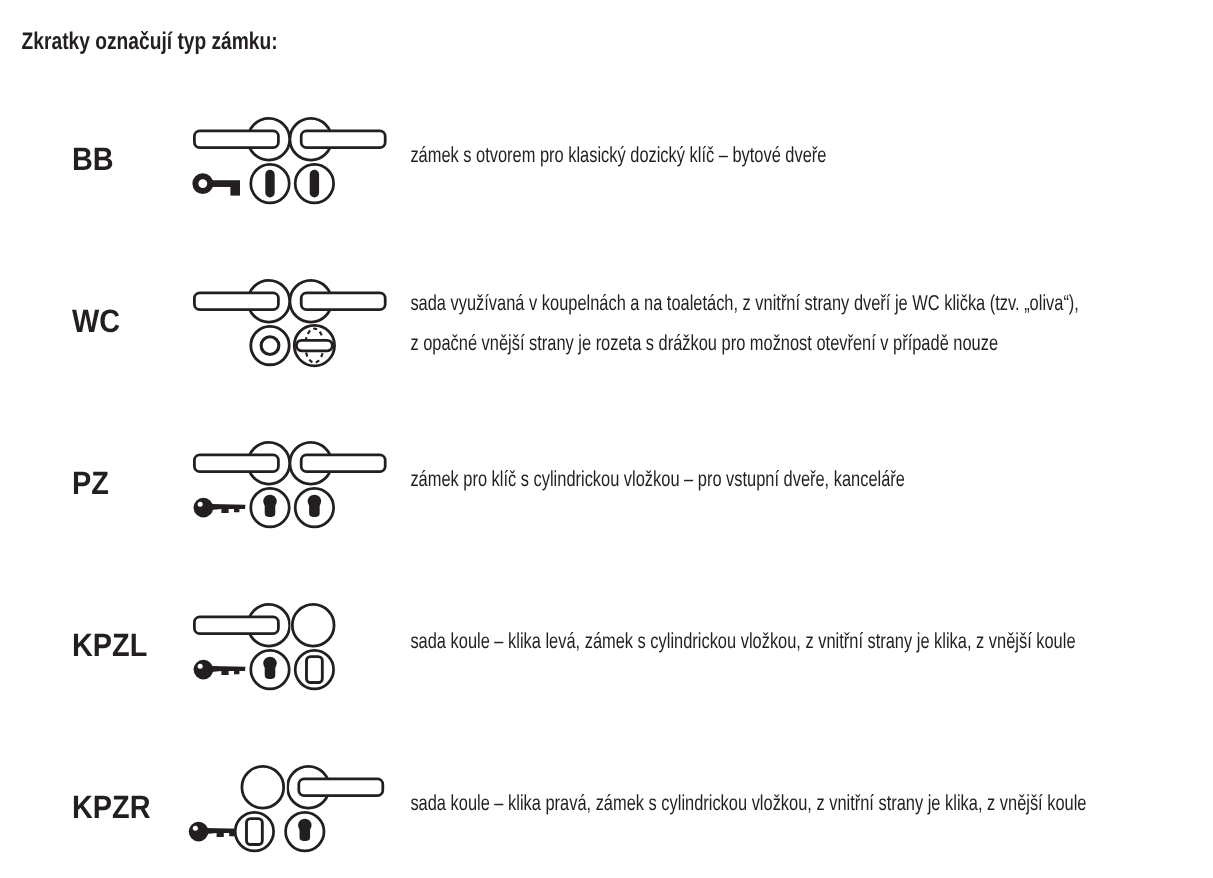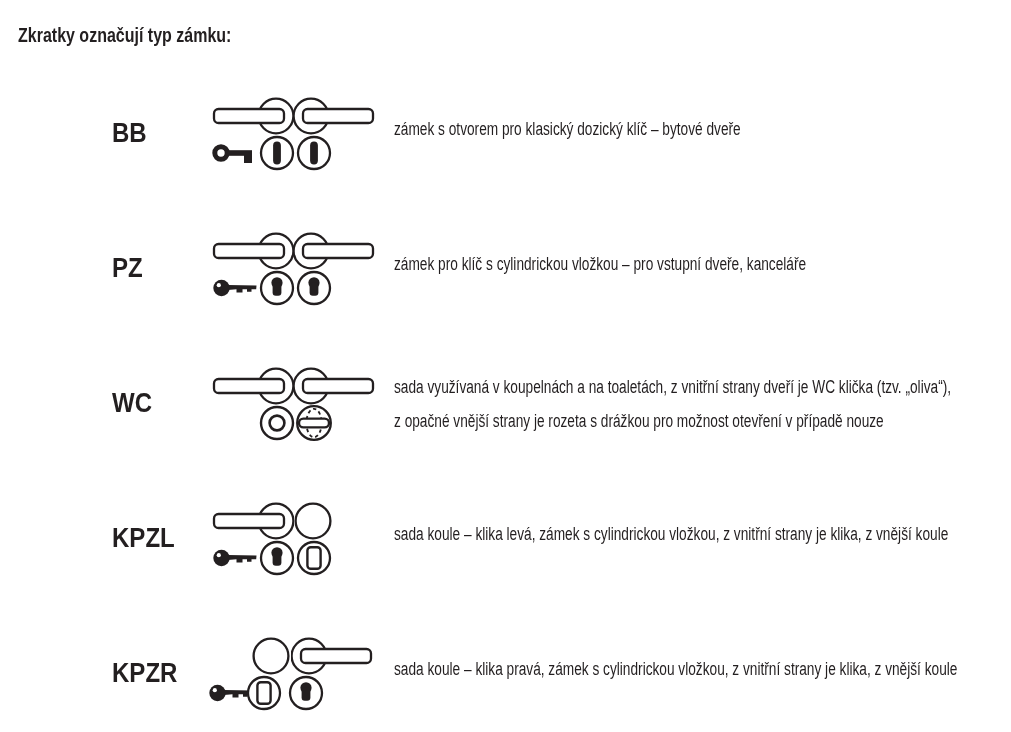--- a/index.html
+++ b/index.html
@@ -14,21 +14,21 @@
   .title {
     position:absolute; left:18px; top:24px;
     font-size:20px; font-weight:bold;
     letter-spacing:0;
     transform:scaleX(0.80); transform-origin:left top;
     white-space:nowrap;
     margin:0;
   }
   .rows { position:absolute; top:66px; left:0; width:1011px; }
   .row {
-    height:135px; margin-left:112px;
+    height:135px; margin-left:60px;
     display:grid; grid-template-columns:94px 188px 1fr;
     align-items:center;
   }
   .code {
     font-size:27px; font-weight:bold;
     transform:scaleX(0.89); transform-origin:left center;
     white-space:nowrap;
   }
   .iconblock { position:relative; width:188px; height:75px; }
   .icon { position:absolute; line-height:0; display:block; }
@@ -66,20 +66,44 @@
             <circle cx="20" cy="20" r="16" fill="#fff" stroke="#231f20" stroke-width="2.3"></circle>
             <rect x="16.1" y="8.5" width="7.8" height="23" rx="3.9" fill="#231f20"></rect>
           </svg></span>
         <span class="icon" style="left: 88px; top: 37px;"><svg width="40" height="40" viewBox="0 0 40 40">
             <circle cx="20" cy="20" r="16" fill="#fff" stroke="#231f20" stroke-width="2.3"></circle>
             <rect x="16.1" y="8.5" width="7.8" height="23" rx="3.9" fill="#231f20"></rect>
           </svg></span>
       </div>
       <div class="desc">zámek s otvorem pro klasický dozický klíč – bytové dveře</div>
     </div>
+    <div class="row two-line">
+      <div class="code">WC</div>
+      <div class="iconblock">
+        <span class="icon" style="left: 2px; top: 0px;"><svg width="86" height="40" viewBox="0 0 86 40">
+            <circle cx="68" cy="20" r="17.4" fill="#fff" stroke="#231f20" stroke-width="2.3"></circle>
+            <rect x="6" y="13" width="70" height="14" rx="4.5" fill="#fff" stroke="#231f20" stroke-width="2.3"></rect>
+          </svg></span>
+        <span class="icon" style="left: 87px; top: 0px;"><svg width="86" height="40" viewBox="0 0 86 40">
+            <circle cx="18" cy="20" r="17.4" fill="#fff" stroke="#231f20" stroke-width="2.3"></circle>
+            <rect x="10" y="13" width="70" height="14" rx="4.5" fill="#fff" stroke="#231f20" stroke-width="2.3"></rect>
+          </svg></span>
+        <span class="icon" style="left: 51px; top: 37px;"><svg width="40" height="40" viewBox="0 0 40 40">
+            <circle cx="20" cy="20" r="16" fill="#fff" stroke="#231f20" stroke-width="2.4"></circle>
+            <circle cx="20" cy="20" r="7.4" fill="#fff" stroke="#231f20" stroke-width="2.6"></circle>
+          </svg></span>
+        <span class="icon" style="left: 88px; top: 37px;"><svg width="40" height="40" viewBox="0 0 40 40">
+            <circle cx="20" cy="20" r="16.8" fill="#fff" stroke="#231f20" stroke-width="2.3"></circle>
+            <ellipse cx="20" cy="20" rx="7.6" ry="14.2" fill="none" stroke="#231f20" stroke-width="1.8" stroke-dasharray="3.4 3"></ellipse>
+            <rect x="5" y="15.6" width="30" height="8.8" rx="4.4" fill="#fff" stroke="#231f20" stroke-width="2.4"></rect>
+          </svg></span>
+      </div>
+      <div class="desc">sada využívaná v koupelnách a na toaletách, z vnitřní strany dveří je WC klička (tzv. „oliva“),
+z opačné vnější strany je rozeta s drážkou pro možnost otevření v případě nouze</div>
+    </div>
     <div class="row">
       <div class="code">PZ</div>
       <div class="iconblock">
         <span class="icon" style="left: 2px; top: 0px;"><svg width="86" height="40" viewBox="0 0 86 40">
             <circle cx="68" cy="20" r="17.4" fill="#fff" stroke="#231f20" stroke-width="2.3"></circle>
             <rect x="6" y="13" width="70" height="14" rx="4.5" fill="#fff" stroke="#231f20" stroke-width="2.3"></rect>
           </svg></span>
         <span class="icon" style="left: 87px; top: 0px;"><svg width="86" height="40" viewBox="0 0 86 40">
             <circle cx="18" cy="20" r="17.4" fill="#fff" stroke="#231f20" stroke-width="2.3"></circle>
             <rect x="10" y="13" width="70" height="14" rx="4.5" fill="#fff" stroke="#231f20" stroke-width="2.3"></rect>
@@ -94,44 +118,20 @@
             <circle cx="20" cy="14.8" r="5.6" fill="#231f20"></circle>
             <rect x="15.6" y="14.8" width="8.8" height="13" rx="3.2" fill="#231f20"></rect>
           </svg></span>
         <span class="icon" style="left: 88px; top: 37px;"><svg width="40" height="40" viewBox="0 0 40 40">
             <circle cx="20" cy="20" r="16" fill="#fff" stroke="#231f20" stroke-width="2.3"></circle>
             <circle cx="20" cy="14.8" r="5.6" fill="#231f20"></circle>
             <rect x="15.6" y="14.8" width="8.8" height="13" rx="3.2" fill="#231f20"></rect>
           </svg></span>
       </div>
       <div class="desc">zámek pro klíč s cylindrickou vložkou – pro vstupní dveře, kanceláře</div>
-    </div>
-    <div class="row two-line">
-      <div class="code">WC</div>
-      <div class="iconblock">
-        <span class="icon" style="left: 2px; top: 0px;"><svg width="86" height="40" viewBox="0 0 86 40">
-            <circle cx="68" cy="20" r="17.4" fill="#fff" stroke="#231f20" stroke-width="2.3"></circle>
-            <rect x="6" y="13" width="70" height="14" rx="4.5" fill="#fff" stroke="#231f20" stroke-width="2.3"></rect>
-          </svg></span>
-        <span class="icon" style="left: 87px; top: 0px;"><svg width="86" height="40" viewBox="0 0 86 40">
-            <circle cx="18" cy="20" r="17.4" fill="#fff" stroke="#231f20" stroke-width="2.3"></circle>
-            <rect x="10" y="13" width="70" height="14" rx="4.5" fill="#fff" stroke="#231f20" stroke-width="2.3"></rect>
-          </svg></span>
-        <span class="icon" style="left: 51px; top: 37px;"><svg width="40" height="40" viewBox="0 0 40 40">
-            <circle cx="20" cy="20" r="16" fill="#fff" stroke="#231f20" stroke-width="2.4"></circle>
-            <circle cx="20" cy="20" r="7.4" fill="#fff" stroke="#231f20" stroke-width="2.6"></circle>
-          </svg></span>
-        <span class="icon" style="left: 88px; top: 37px;"><svg width="40" height="40" viewBox="0 0 40 40">
-            <circle cx="20" cy="20" r="16.8" fill="#fff" stroke="#231f20" stroke-width="2.3"></circle>
-            <ellipse cx="20" cy="20" rx="7.6" ry="14.2" fill="none" stroke="#231f20" stroke-width="1.8" stroke-dasharray="3.4 3"></ellipse>
-            <rect x="5" y="15.6" width="30" height="8.8" rx="4.4" fill="#fff" stroke="#231f20" stroke-width="2.4"></rect>
-          </svg></span>
-      </div>
-      <div class="desc">sada využívaná v koupelnách a na toaletách, z vnitřní strany dveří je WC klička (tzv. „oliva“),
-z opačné vnější strany je rozeta s drážkou pro možnost otevření v případě nouze</div>
     </div>
     <div class="row">
       <div class="code">KPZL</div>
       <div class="iconblock">
         <span class="icon" style="left: 2px; top: 0px;"><svg width="86" height="40" viewBox="0 0 86 40">
             <circle cx="68" cy="20" r="17.4" fill="#fff" stroke="#231f20" stroke-width="2.3"></circle>
             <rect x="6" y="13" width="70" height="14" rx="4.5" fill="#fff" stroke="#231f20" stroke-width="2.3"></rect>
           </svg></span>
         <span class="icon" style="left: 87px; top: 0px;"><svg width="40" height="40" viewBox="0 0 40 40">
             <circle cx="20" cy="20" r="17.4" fill="#fff" stroke="#231f20" stroke-width="2.3"></circle>

